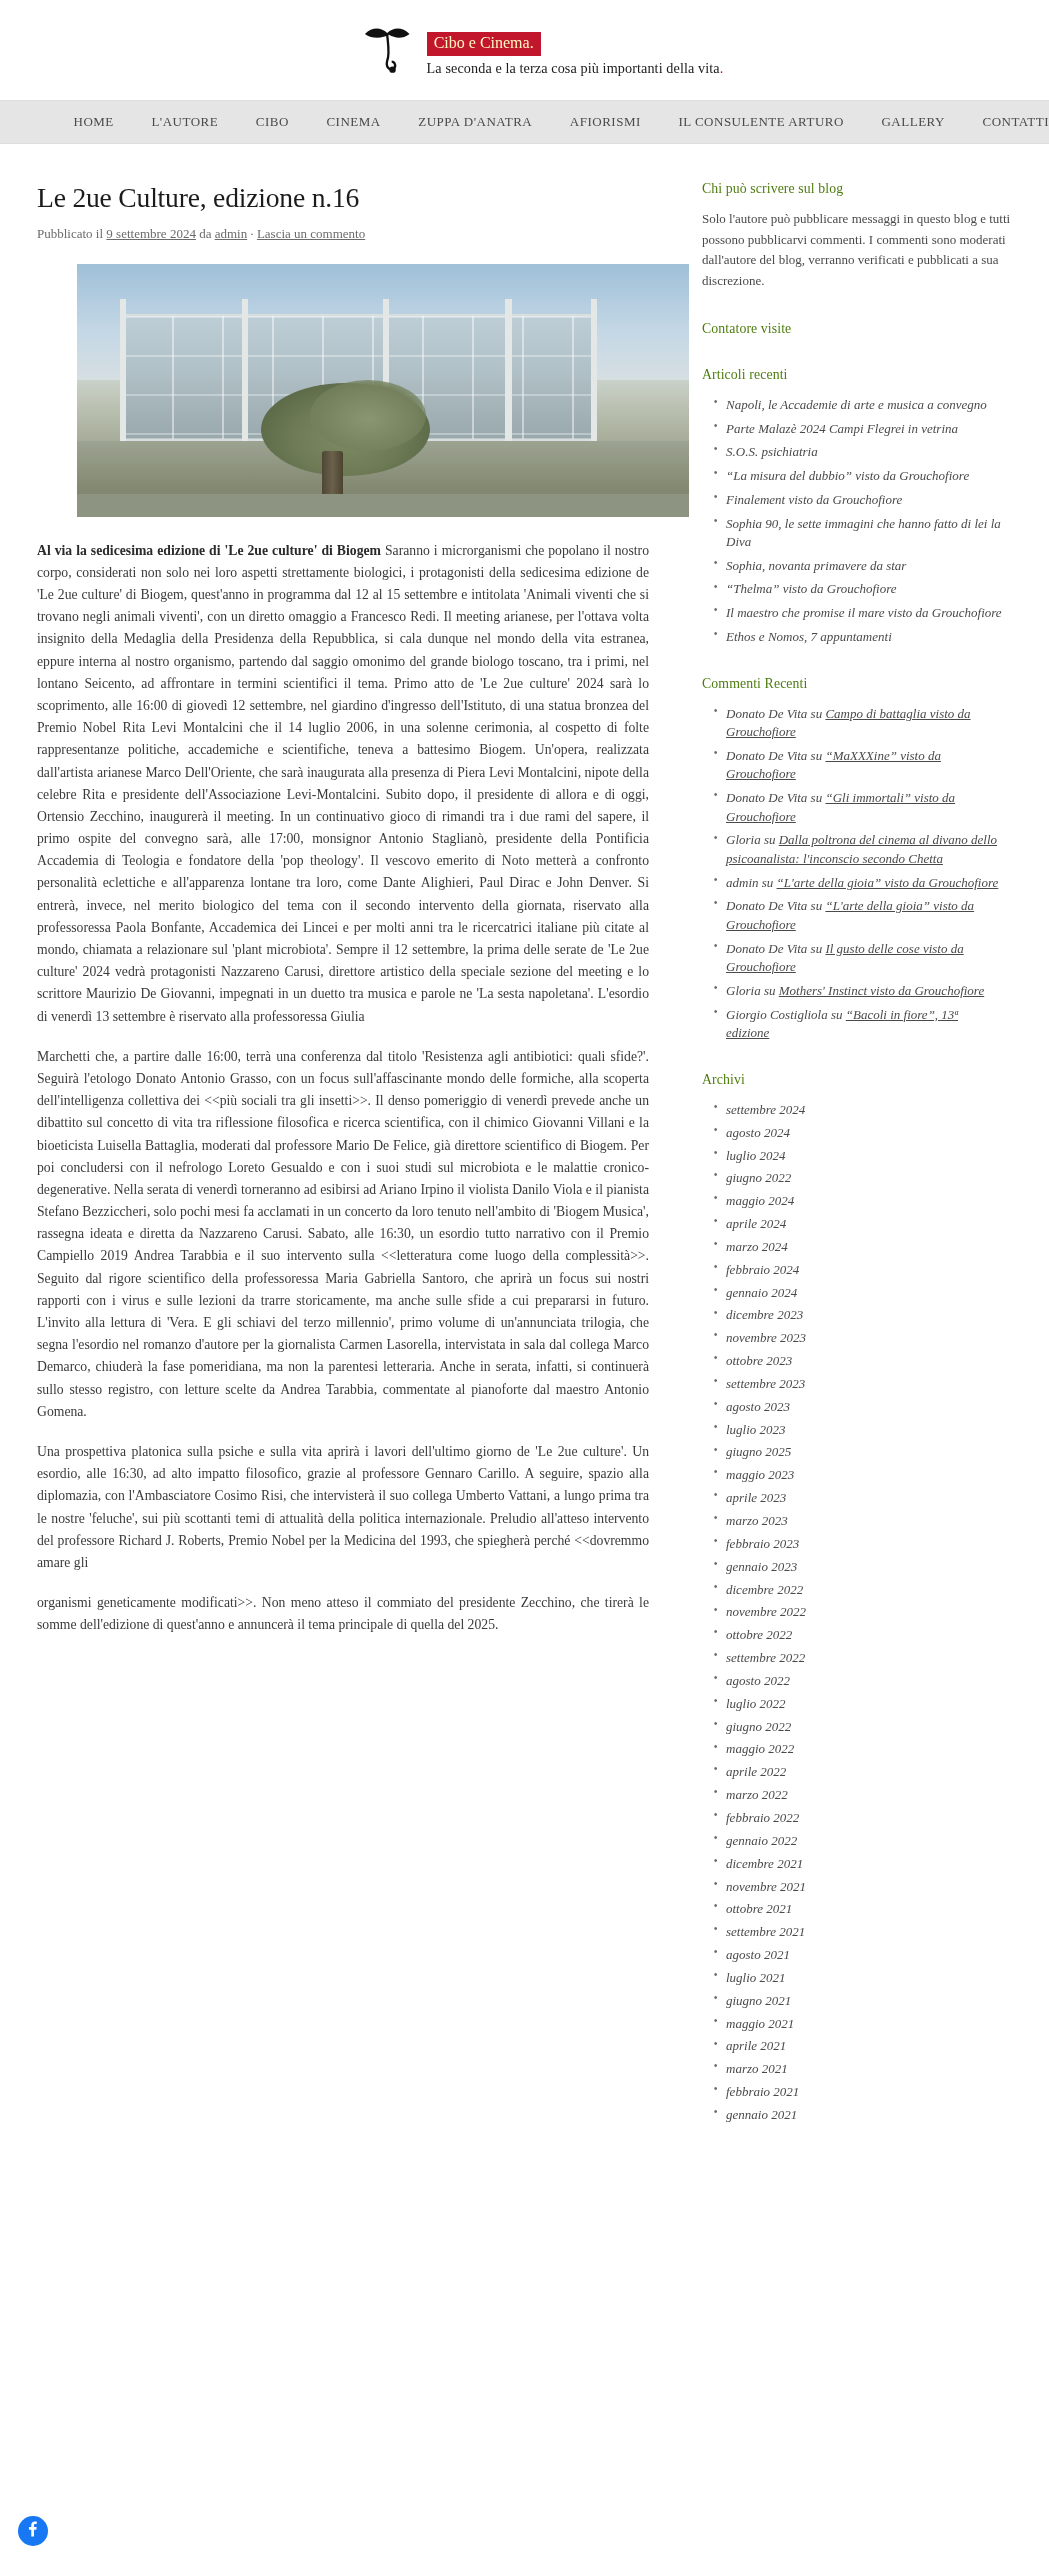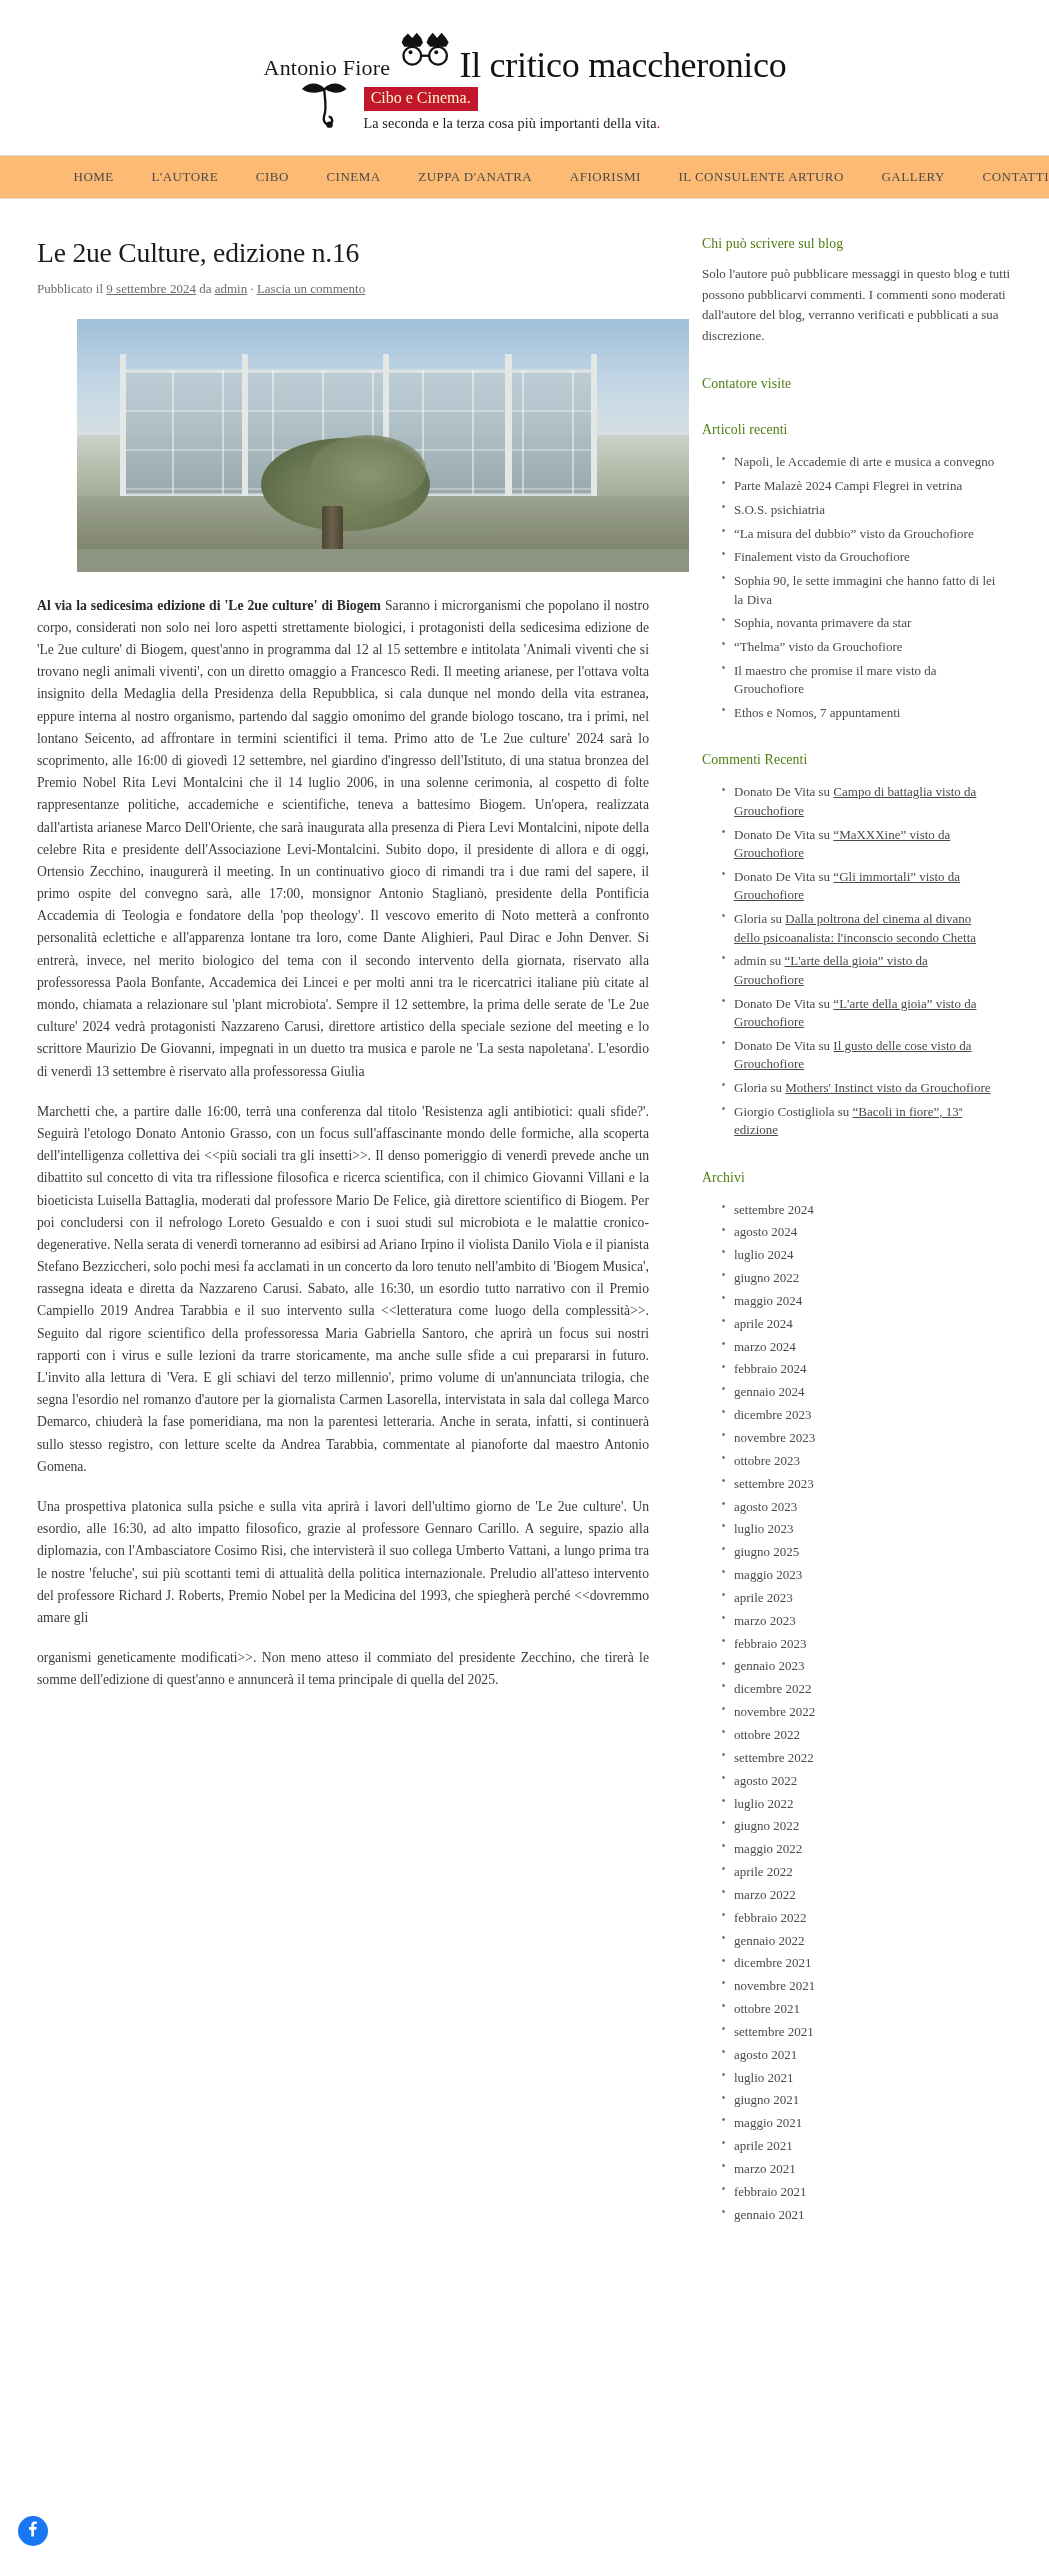--- a/index.html
+++ b/index.html
@@ -76,21 +76,21 @@
     margin-top: 4.4px;
     letter-spacing: 0.1px;
   }
   .logo-tagline .dot-red { color: #c2162c; }
 
   
   .nav-bar {
     width: 1050px;
     border-top: 0.9px solid #e0dedb;
     border-bottom: 0.9px solid #e0dedb;
-    background: #fdba74;
+    background: #e5e5e5;
     padding: 12.4px 0 13.3px 0;
   }
   .nav-inner {
     width: 1009px;
     margin: 0 auto;
     display: flex;
     align-items: center;
     gap: 0;
     padding-left: 53px;
   }
@@ -231,23 +231,24 @@
     padding: 9.8px 10.7px;
     border: 0.9px solid #d8d6d3;
     background: #fff;
     font-family: "Liberation Serif", serif;
     font-size: 13px;
     color: #6f6f6f;
     outline: none;
   }
   .search-input::placeholder { color: #9e9e9e; }
   .widget ul {
-    margin: 15px;
+    margin: 7px;
     padding: 0 0 0 17px;
     list-style: none;
+    font-style: italic;
   }
   .widget ul li {
     position: relative;
     font-family: "Liberation Serif", serif;
     font-size: 13px;
     line-height: 1.42;
     color: #4a4a4a;
     margin-bottom: 5.3px;
   }
   .widget ul li::before {
@@ -278,41 +279,20 @@
     align-items: center;
     justify-content: center;
     cursor: pointer;
   }
 </style>
 </head>
 <body>
 
 <header class="site-header">
   <div class="logo-wrap">
-    <div class="logo-row">
-      <span class="logo-author">Antonio Fiore</span>
-
-      <span class="glasses-face">
-        <svg width="55" height="55" viewBox="0 0 62 62" xmlns="http://www.w3.org/2000/svg">
-
-          <path d="M5 9 L10 4 L15 9 L20 3 L25 9 L27 14 L24 19 L6 19 L3 14 Z" fill="#111"></path>
-          <path d="M33 9 L38 3 L43 9 L48 3 L53 9 L56 14 L53 19 L35 19 L31 14 Z" fill="#111"></path>
-
-          <circle cx="15" cy="29" r="10" fill="none" stroke="#111" stroke-width="2.6"></circle>
-          <circle cx="44" cy="29" r="10" fill="none" stroke="#111" stroke-width="2.6"></circle>
-          <line x1="25" y1="29" x2="34" y2="29" stroke="#111" stroke-width="2.6"></line>
-          <circle cx="13" cy="25" r="2.2" fill="#111"></circle>
-          <circle cx="42" cy="25" r="2.2" fill="#111"></circle>
-        </svg>
-      </span>
-
-      <span class="logo-main-col">
-        <span class="logo-title">Il critico maccheronico</span>
-      </span>
-    </div>
 
     <div style="position:relative; padding-left:100px; margin-top:-1.8px;">
       
       <span style="position:absolute; left:36px; top:-3.6px;">
         <svg width="52" height="50" viewBox="0 0 58 56" xmlns="http://www.w3.org/2000/svg">
           <path d="M2 10 C10 2, 20 2, 27 9 C34 2, 44 2, 52 10 C44 16, 36 15, 29 11 C22 15, 10 16, 2 10 Z" fill="#111"></path>
           <path d="M27 11 C28 22, 30 32, 27 40 C25 47, 30 52, 34 49 C38 46, 35 41, 32 41" fill="none" stroke="#111" stroke-width="2.6"></path>
           <circle cx="33" cy="50" r="3.6" fill="#111"></circle>
         </svg>
       </span>

